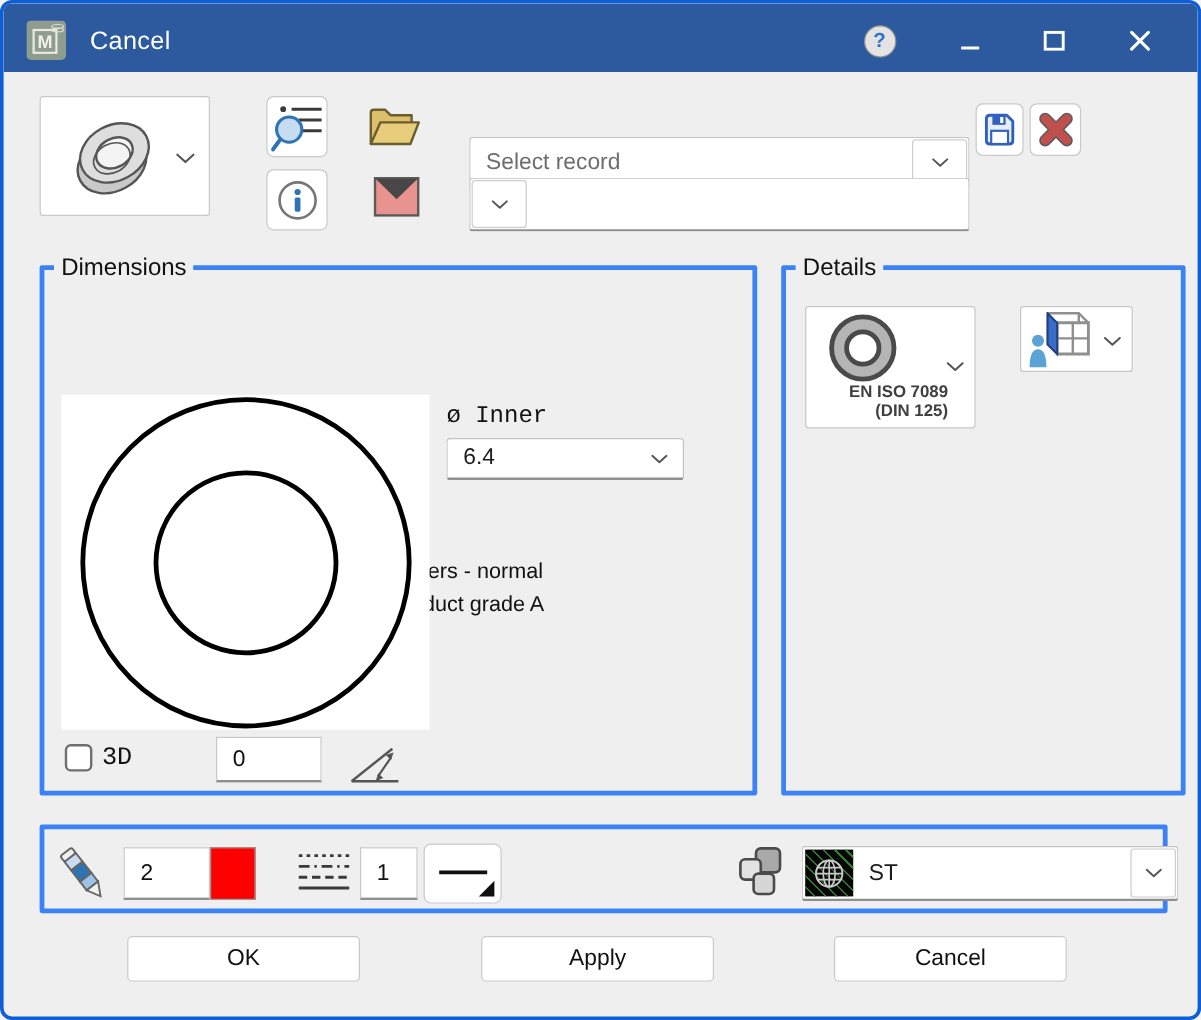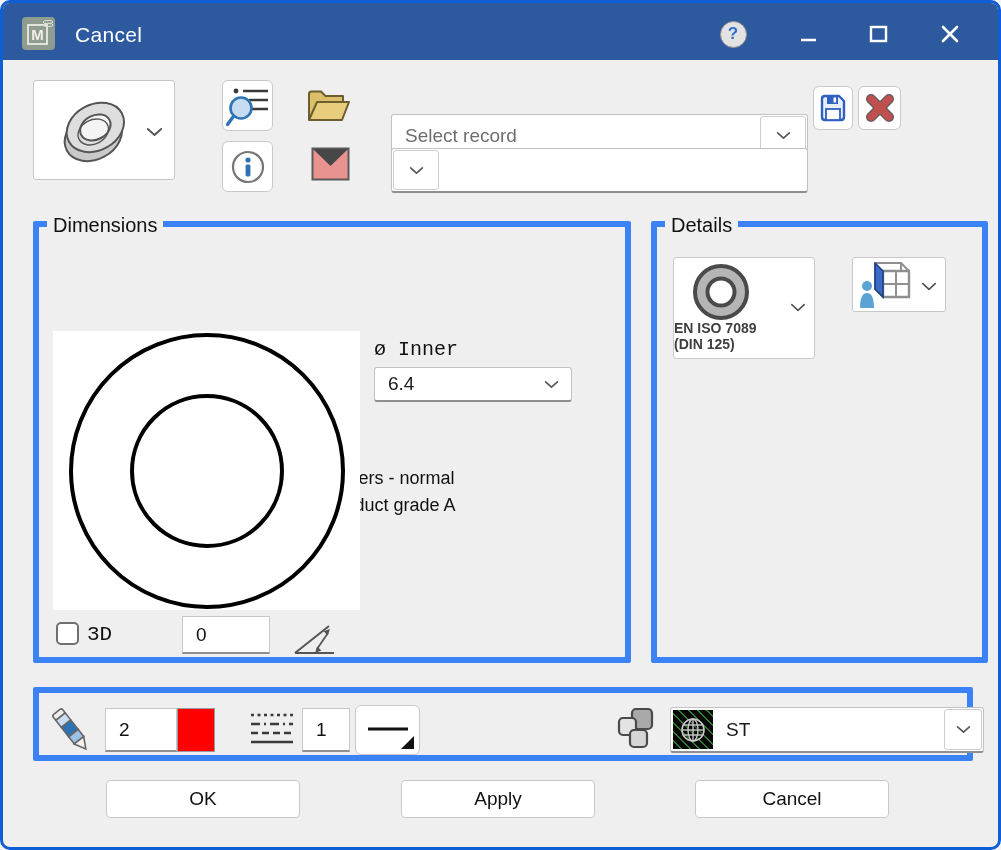--- a/index.html
+++ b/index.html
@@ -17,32 +17,32 @@
   .help-circle { width:27px; height:27px; border-radius:50%; background:#e3e3e3; border:1.5px solid #8f8f8f; display:flex; align-items:center; justify-content:center; font-weight:bold; font-size:17px; color:#2e6fd0; }
 
   .toolbtn { position:absolute; background:#fff; border:1px solid #c9c9c9; border-radius:6px; display:flex; align-items:center; justify-content:center; cursor:pointer; }
 
   .combo { position:absolute; background:#fff; border:1px solid #c2c2c2; border-bottom:2px solid #8f8f8f; border-radius:3px; display:flex; align-items:stretch; }
   .combo .value { flex:1; display:flex; align-items:center; padding-left:13px; font-size:19px; color:#1b1b1b; overflow:hidden; white-space:nowrap; }
   .combo .value.placeholder { color:#6e6e6e; }
   .combo .arrow-seg { width:46px; margin:1px; border:1px solid #cdcdcd; border-radius:3px; background:#fff; display:flex; align-items:center; justify-content:center; }
   .combo .arrow-plain { width:40px; display:flex; align-items:center; justify-content:center; }
 
-  .group { position:absolute; border:6px solid #3b82f6; border-radius:2px;padding-left:22px; }
+  .group { position:absolute; border:4px solid #3b82f6; border-radius:2px;padding-left:22px; }
   .group > .legend { position:absolute; top:-13px; left:8px; background:#efefef; padding:0 6px; font-size:20px; color:#111; }
 
   .desc { position:absolute; left:164px; top:238px; width:320px; text-align:center; font-size:18px; line-height:27px; color:#111; }
   .canvas { position:absolute; left:14px; top:104px; width:307px; height:279px; background:#fff; }
 
   .fieldlabel { position:absolute; font-size:19px; color:#111;font-family:Liberation Mono, monospace; }
   .numfield { position:absolute; background:#fff; border:1px solid #c9c9c9; border-bottom:2px solid #8f8f8f; font-size:19px; color:#111; padding-left:13px; font-family:"Liberation Sans", sans-serif; outline:none; }
   .checkbox { position:absolute; width:23px; height:23px; background:#fff; border:2px solid #6f6f6f; border-radius:5px; cursor:pointer; }
 
   .dropbox { position:absolute; background:#fff; border:1px solid #c8c8c8; border-radius:3px; cursor:pointer; }
-  .std-text { position:absolute; left:0; bottom:6px; width:118px; text-align:left; font-size:14px; font-weight:bold; color:#3f3f3f; line-height:16px; }
+  .std-text { position:absolute; left:0; bottom:6px; width:118px; text-align:right; font-size:14px; font-weight:bold; color:#3f3f3f; line-height:16px; }
 
   .btn { position:absolute; height:38px; width:194px; background:#fff; border:1px solid #c9c9c9; border-radius:4px; font-size:19px; color:#111; display:flex; align-items:center; justify-content:center; cursor:pointer; font-family:"Liberation Sans", sans-serif; }
 
   .swatch { position:absolute; border:1px solid #9a9a9a; cursor:pointer; }
   .hatch-thumb {
     width:40px; height:39px; background:#060606;
     background-image:repeating-linear-gradient(45deg, transparent 0 5px, #2f7e2f 5px 6.5px);
     display:flex; align-items:center; justify-content:center;
   }
   .tri-corner { position:absolute; right:5px; bottom:5px; width:0; height:0; border-left:13px solid transparent; border-bottom:13px solid #111; }

